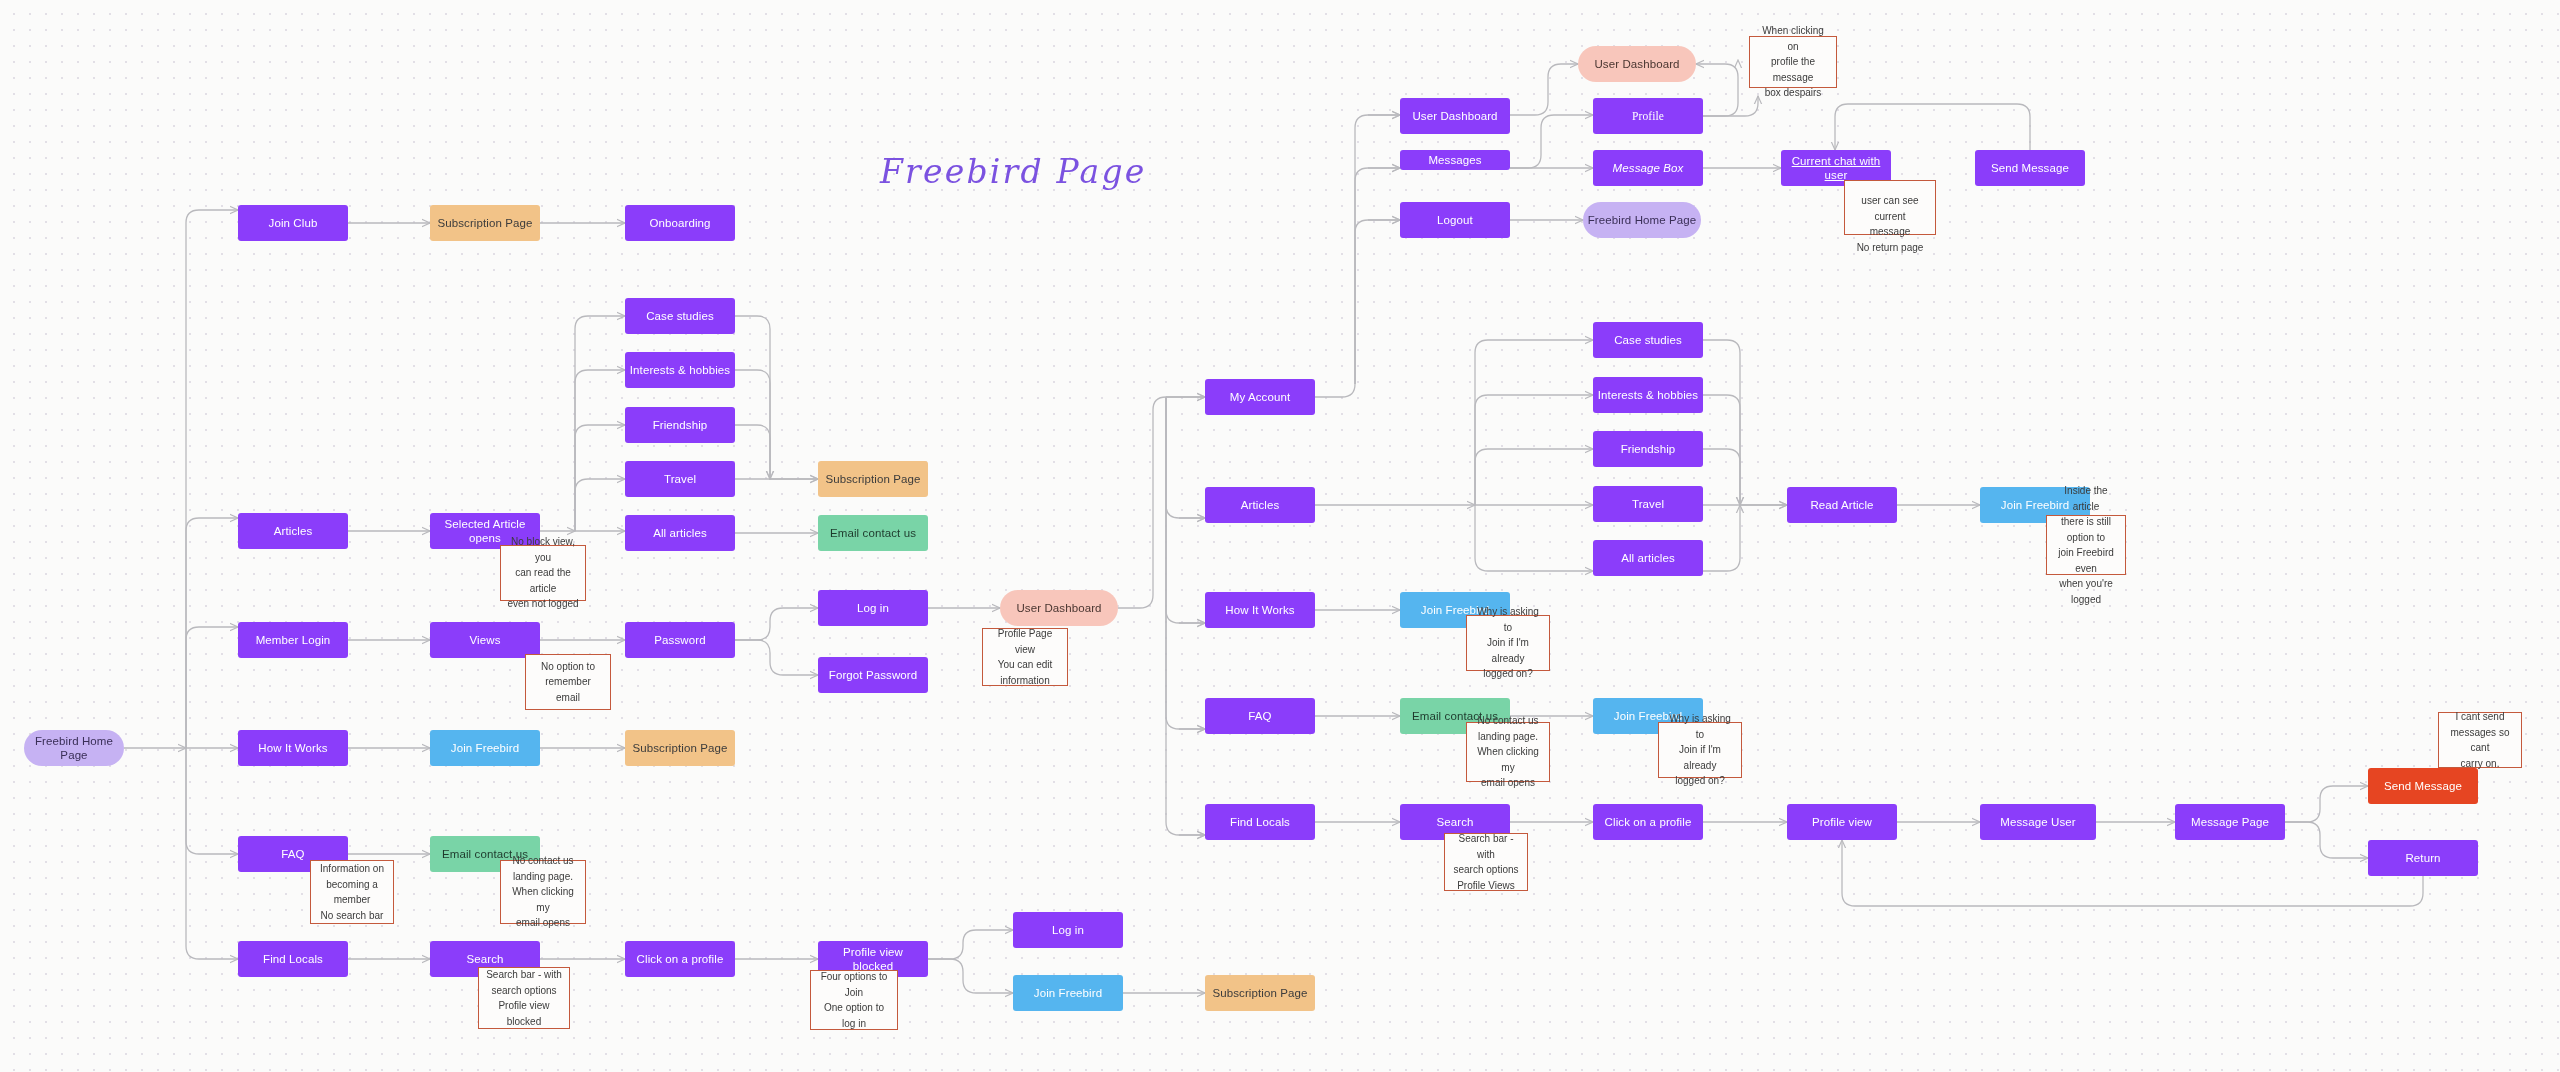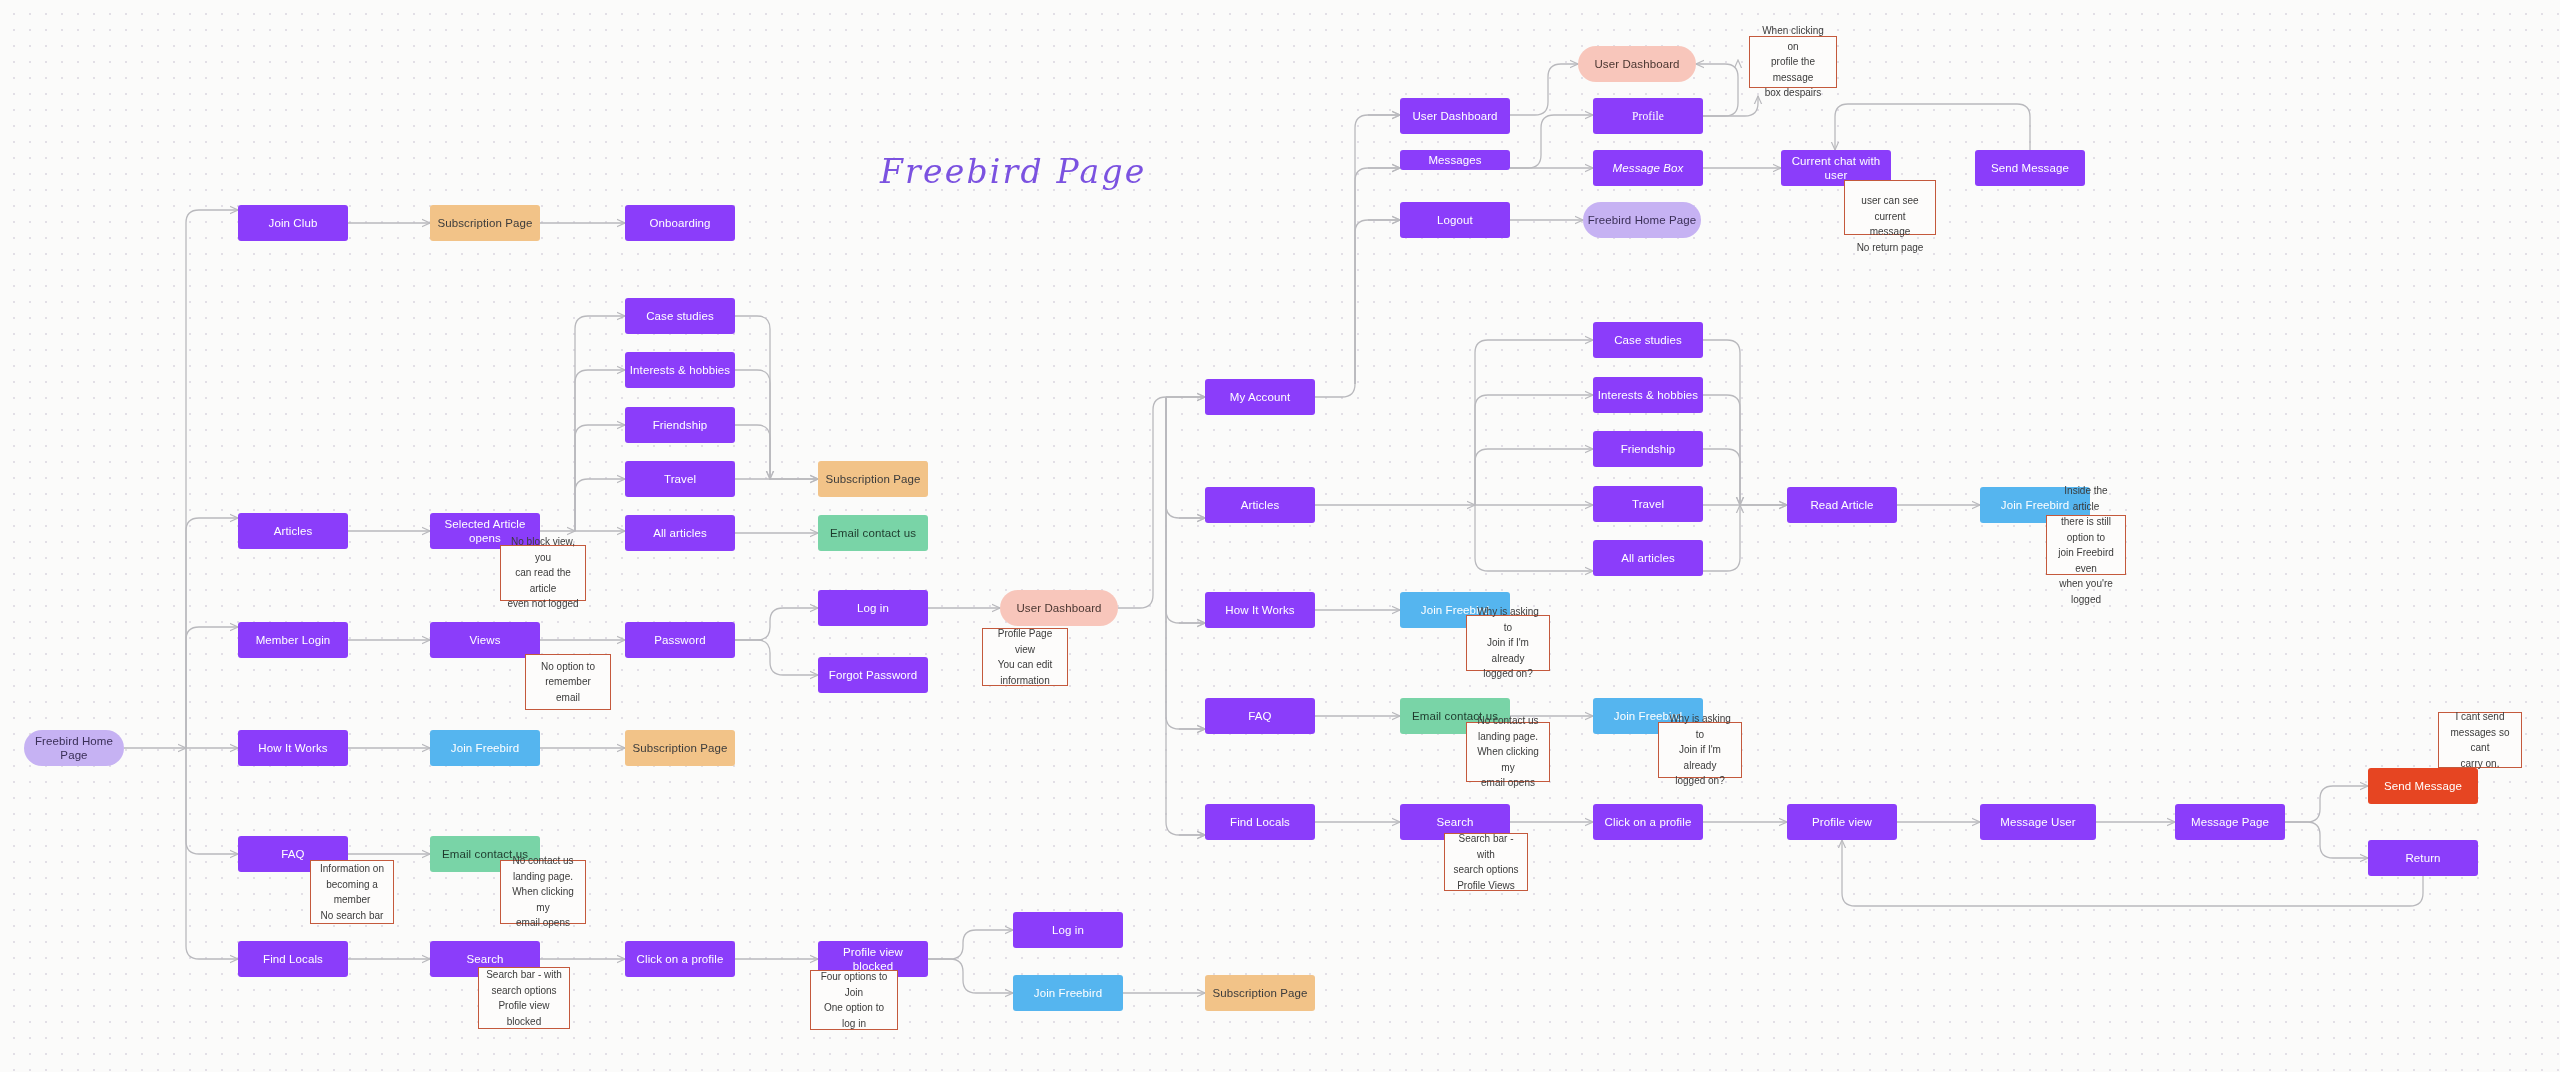--- a/index.html
+++ b/index.html
@@ -312,21 +312,21 @@
       <div class="node purple" style="left: 1593px; top: 98px; width: 110px; height: 36px;">
         <span style="white-space: pre-line; font-family: Liberation Serif, serif;">Profile</span>
       </div>
       <div class="node purple" style="left: 1593px; top: 150px; width: 110px; height: 36px; font-style: italic;">
         <span style="white-space: pre-line;">Message Box</span>
       </div>
       <div class="node lilac" style="left: 1583px; top: 202px; width: 118px; height: 36px;">
         <span style="white-space: pre-line;">Freebird Home Page</span>
       </div>
       <div class="node purple" style="left: 1781px; top: 150px; width: 110px; height: 36px;">
-        <span style="white-space: pre-line;">Current chat with
+        <span style="white-space: pre-line; text-decoration: underline;">Current chat with
 user</span>
       </div>
       <div class="node purple" style="left: 1975px; top: 150px; width: 110px; height: 36px;">
         <span style="white-space: pre-line;">Send Message</span>
       </div>
       <div class="node purple" style="left: 1205px; top: 487px; width: 110px; height: 36px;">
         <span style="white-space: pre-line;">Articles</span>
       </div>
       <div class="node purple" style="left: 1593px; top: 322px; width: 110px; height: 36px;">
         <span style="white-space: pre-line;">Case studies</span>

